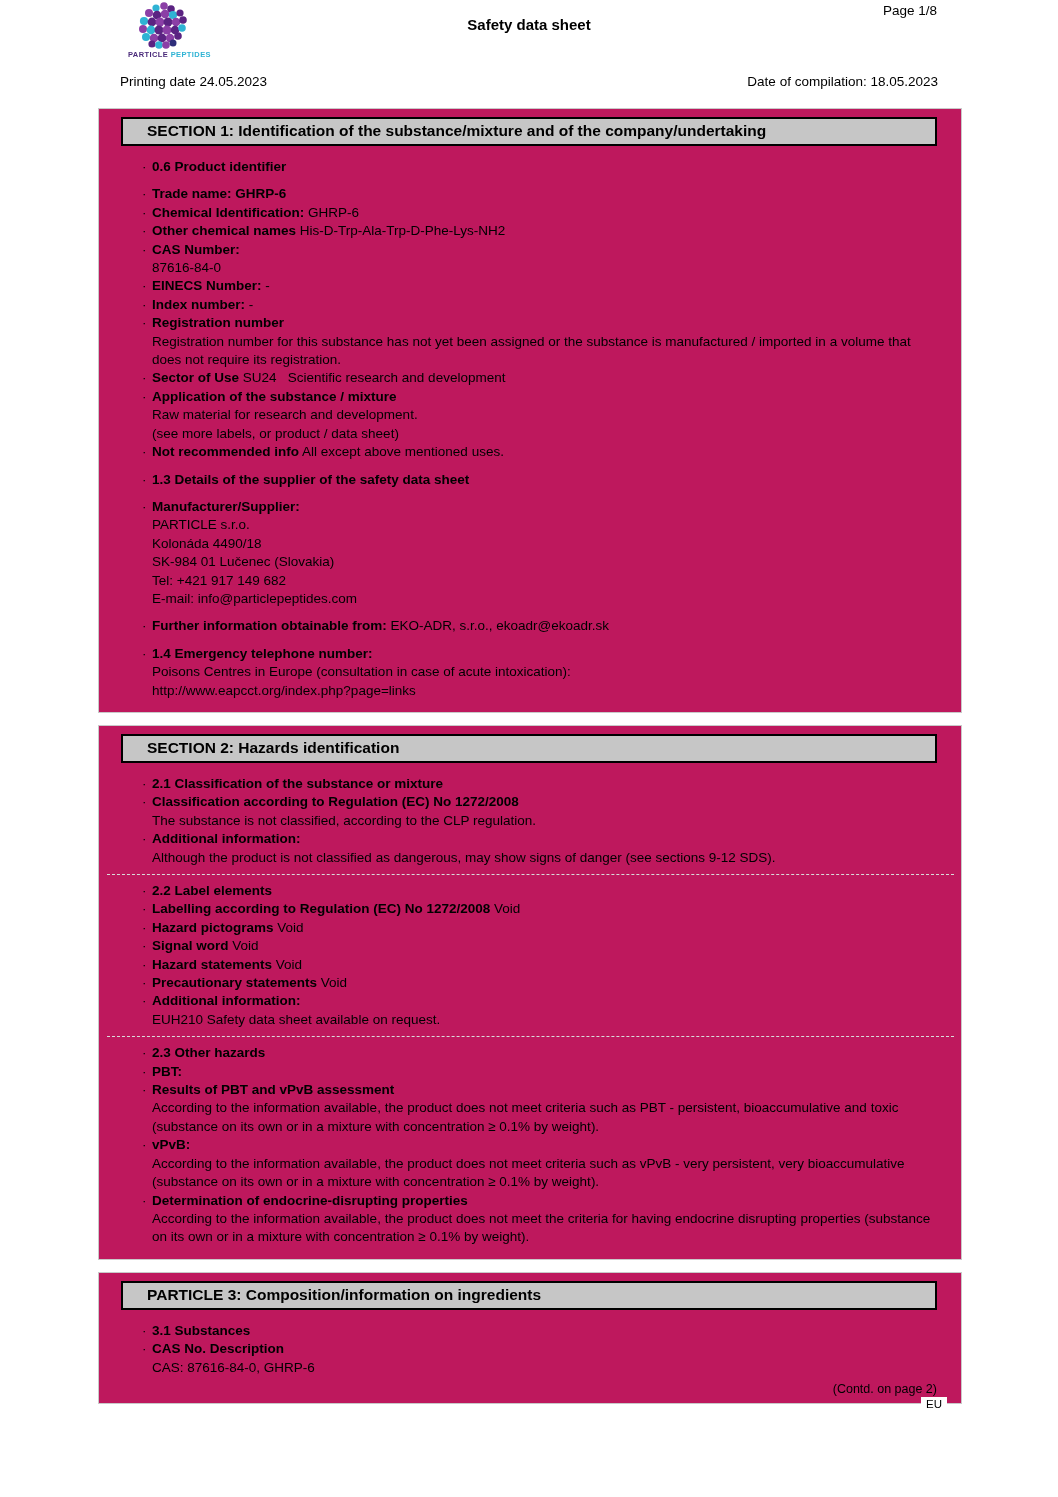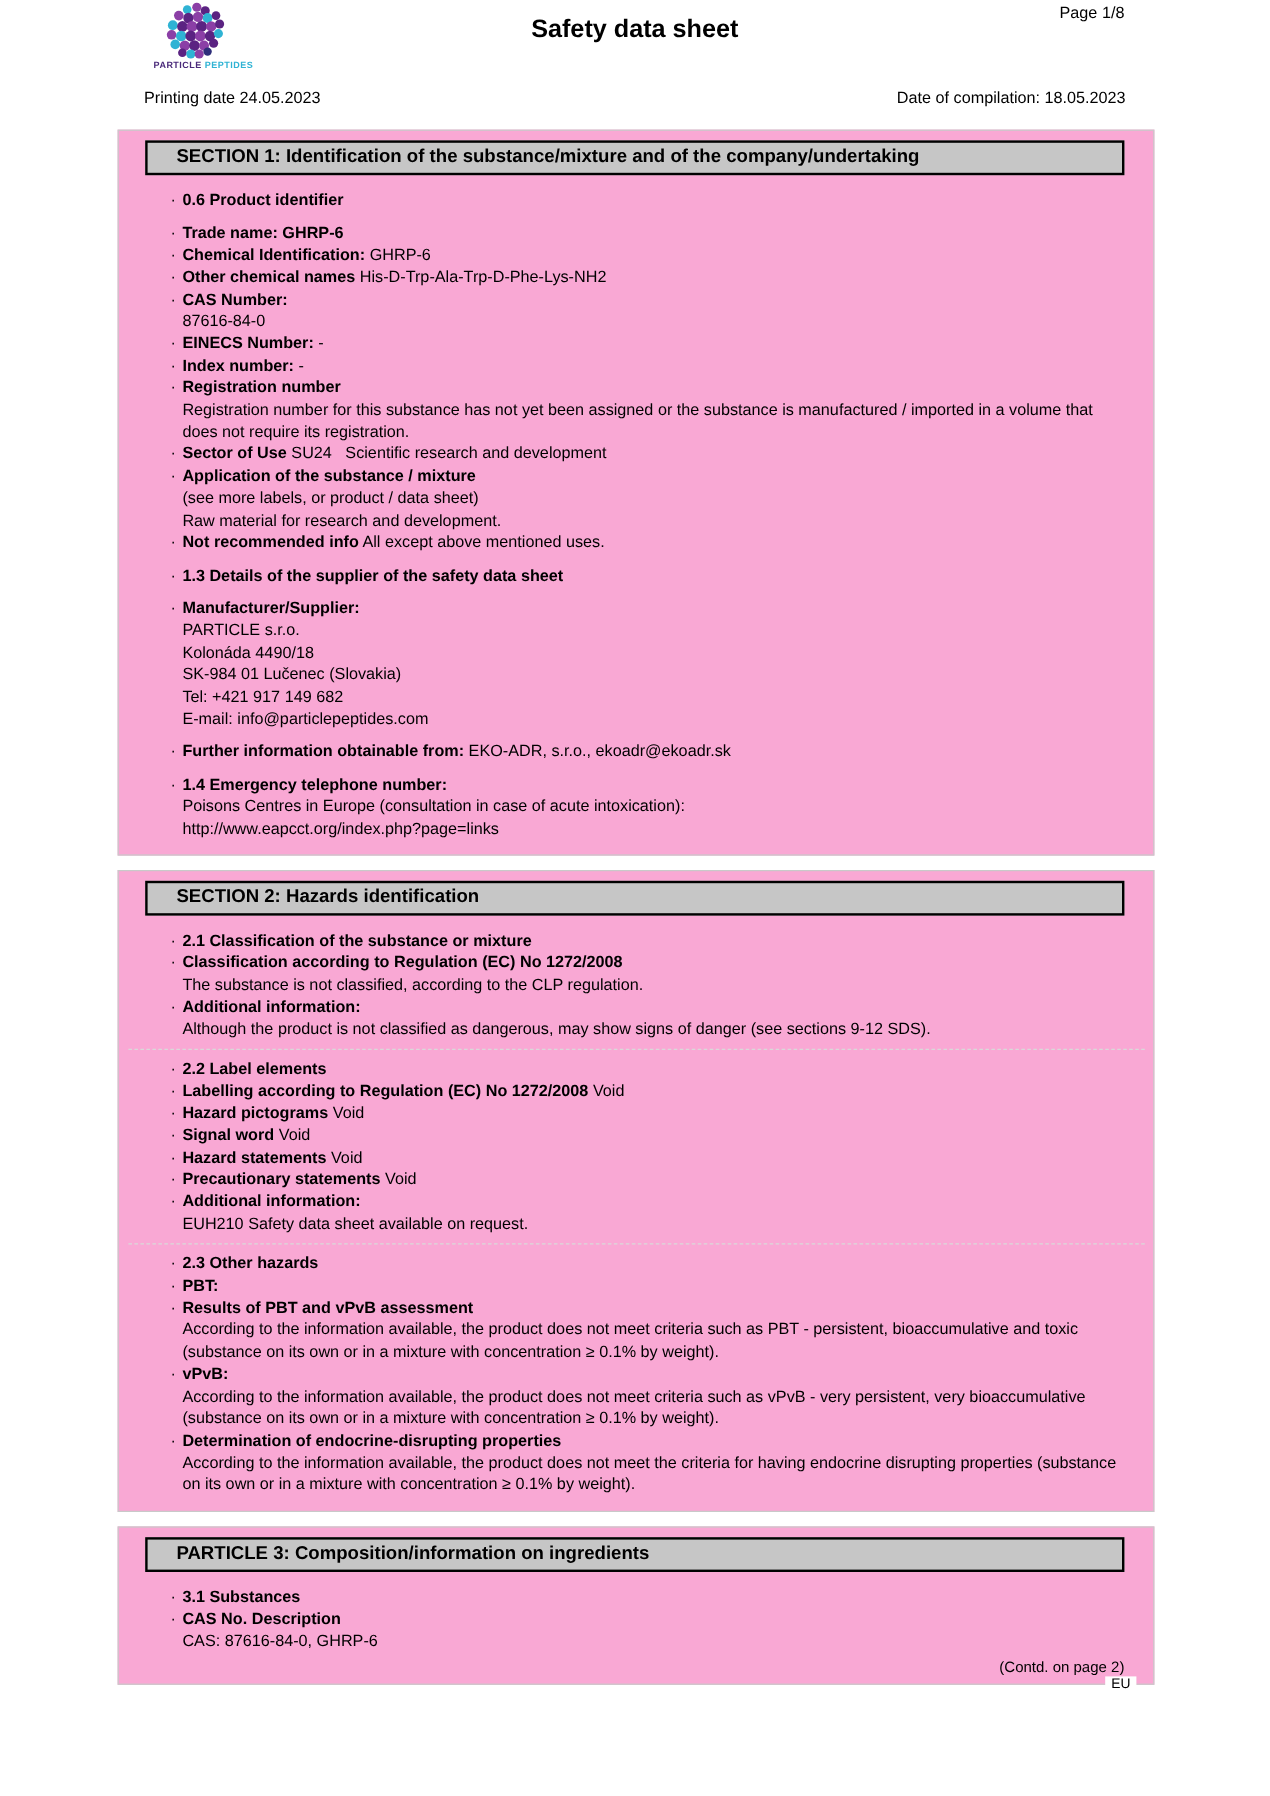--- a/index.html
+++ b/index.html
@@ -10,28 +10,28 @@
   }
   .page{position:relative;width:1058px;height:1497px;background:#fff;}
 
   
   .doc-header{position:relative;height:108px;}
   .page-num{position:absolute;top:3px;right:121px;font-size:13.5px;}
   .logo{position:absolute;left:128px;top:1px;width:72px;text-align:center;}
   .logo svg{display:block;margin:0 auto;}
   .brand{font-size:7.5px;font-weight:bold;letter-spacing:.4px;white-space:nowrap;margin-top:-1px;}
   .title-block{position:absolute;left:0;right:0;top:13px;text-align:center;}
-  .title-block h1{margin:0;font-size:21px;line-height:24px;font-weight:bold;}
+  .title-block h1{margin:0;font-size:15px;line-height:24px;font-weight:bold;}
   .title-block h2{margin:2px 0 0;font-size:15.5px;line-height:18px;font-weight:bold;}
   .dates-row{position:absolute;top:74px;left:120px;right:120px;font-size:13.5px;}
   .dates-row .right-date{float:right;}
 
   
   .sec-box{
-    margin:0 96px 12px 98px;border:1px solid #c9c9c9;background:#f9a8d4;
+    margin:0 96px 12px 98px;border:1px solid #c9c9c9;background:#be185d;
     padding:8px 24px 12px 22px;position:relative;
   }
   .sec-box.last{margin-bottom:0;padding-bottom:6px;}
   .sec-title{
     background:#c6c6c6;border:2px solid #000;font-weight:bold;
     font-size:15.5px;line-height:20px;padding:2px 8px 3px 24px;margin:0 0 12px 0;
   }
   .row{position:relative;padding-left:31px;font-size:13.5px;line-height:18.4px;white-space:pre-wrap;}
   .row.dot::before{content:"\00B7";position:absolute;left:21px;top:0;}
   .row.gap{margin-top:9px;}
@@ -108,22 +108,22 @@
         <div class="row dot"><span class="b">Chemical Identification:</span><span class="t"> GHRP-6</span></div>
         <div class="row dot"><span class="b">Other chemical names</span><span class="t"> His-D-Trp-Ala-Trp-D-Phe-Lys-NH2</span></div>
         <div class="row dot"><span class="b">CAS Number:</span></div>
         <div class="row"><span class="t">87616-84-0</span></div>
         <div class="row dot"><span class="b">EINECS Number:</span><span class="t"> -</span></div>
         <div class="row dot"><span class="b">Index number:</span><span class="t"> -</span></div>
         <div class="row dot"><span class="b">Registration number</span></div>
         <div class="row"><span class="t">Registration number for this substance has not yet been assigned or the substance is manufactured / imported in a volume that does not require its registration.</span></div>
         <div class="row dot"><span class="b">Sector of Use</span><span class="t"> SU24   Scientific research and development</span></div>
         <div class="row dot"><span class="b">Application of the substance / mixture</span></div>
+        <div class="row"><span class="t">Raw material for research and development.</span></div>
         <div class="row"><span class="t">(see more labels, or product / data sheet)</span></div>
-        <div class="row"><span class="t">Raw material for research and development.</span></div>
         <div class="row dot"><span class="b">Not recommended info</span><span class="t"> All except above mentioned uses.</span></div>
         <div class="row dot gap"><span class="b">1.3 Details of the supplier of the safety data sheet</span></div>
         <div class="row dot gap"><span class="b">Manufacturer/Supplier:</span></div>
         <div class="row"><span class="t">PARTICLE s.r.o.</span></div>
         <div class="row"><span class="t">Kolonáda 4490/18</span></div>
         <div class="row"><span class="t">SK-984 01 Lučenec (Slovakia)</span></div>
         <div class="row"><span class="t">Tel: +421 917 149 682</span></div>
         <div class="row"><span class="t">E-mail: info@particlepeptides.com</span></div>
         <div class="row dot gap"><span class="b">Further information obtainable from:</span><span class="t"> EKO-ADR, s.r.o., ekoadr@ekoadr.sk</span></div>
         <div class="row dot gap"><span class="b">1.4 Emergency telephone number:</span></div>

